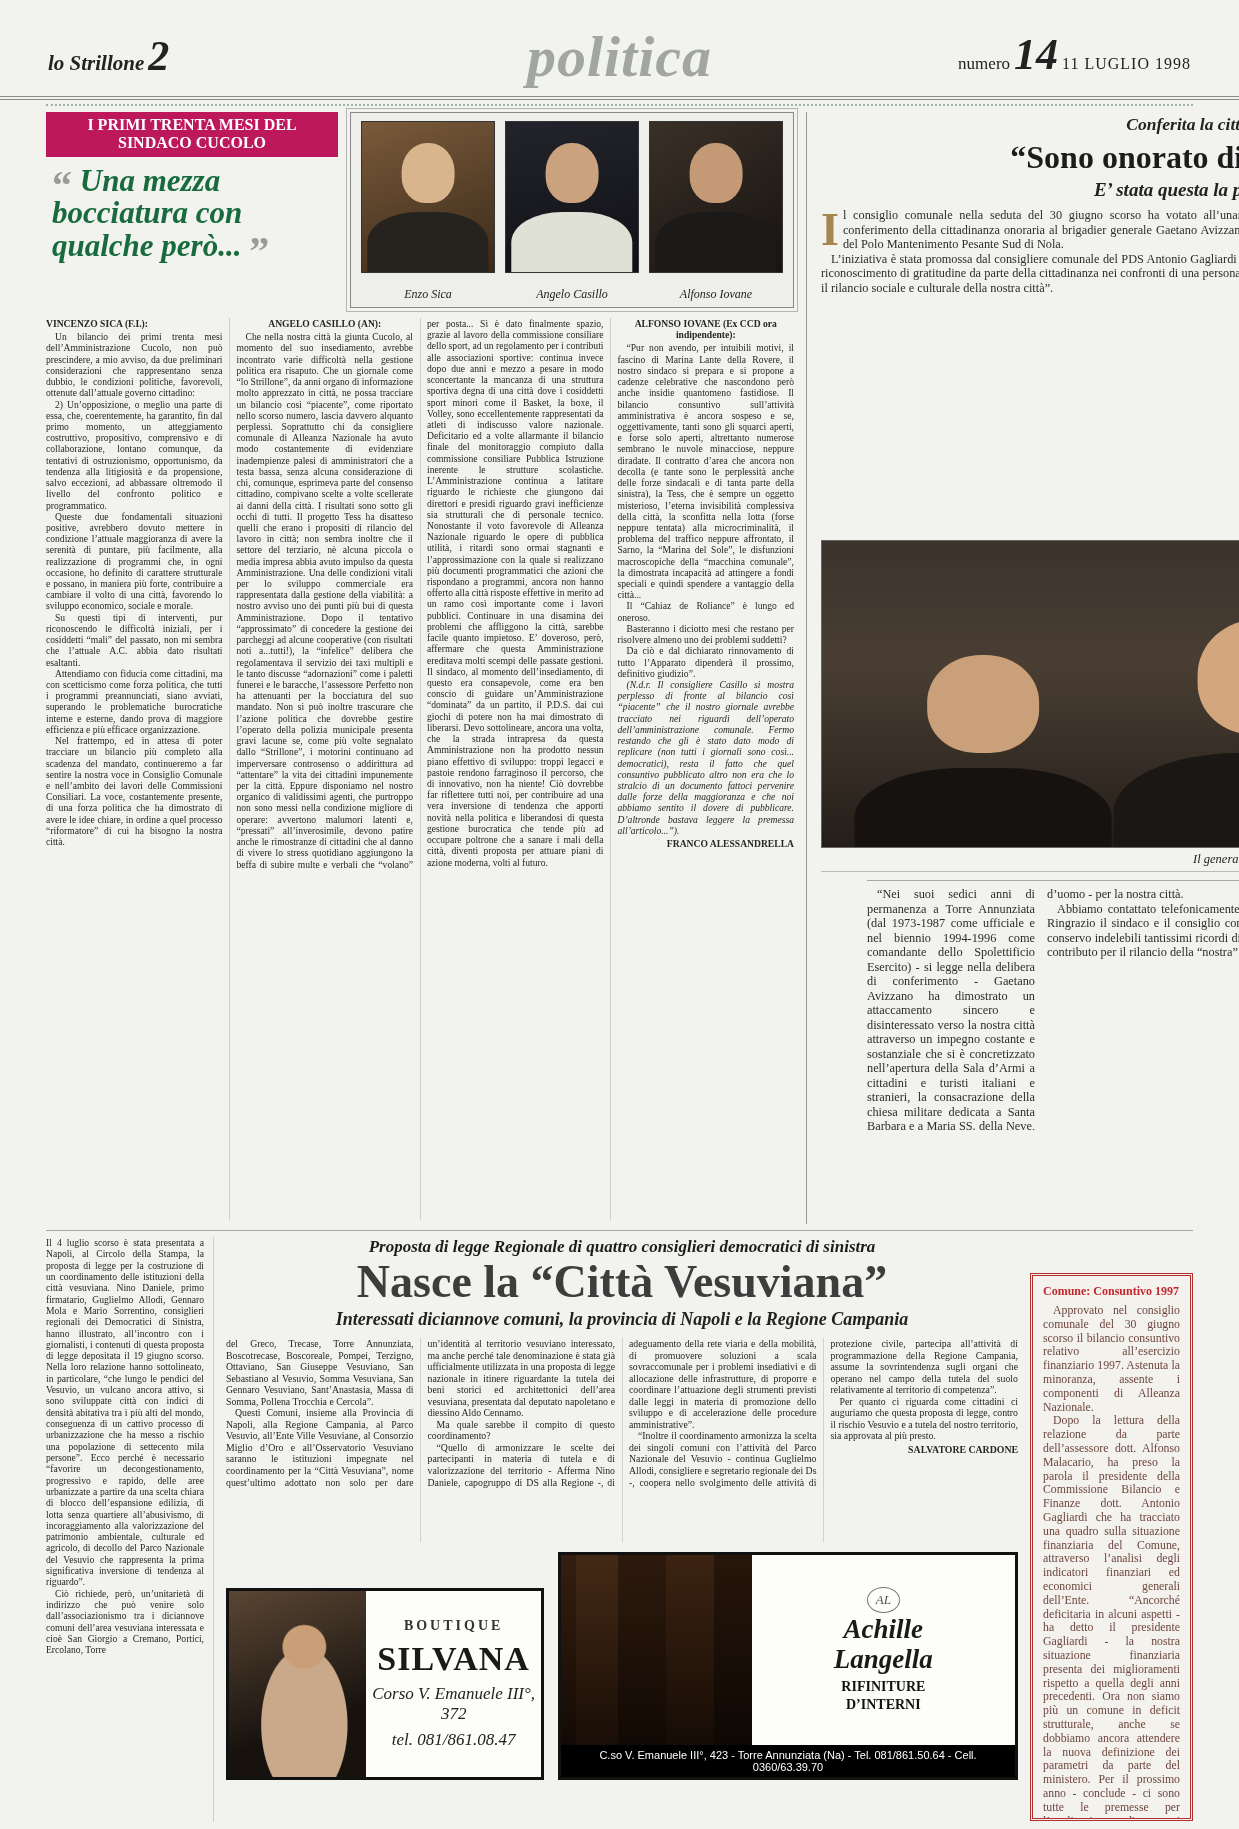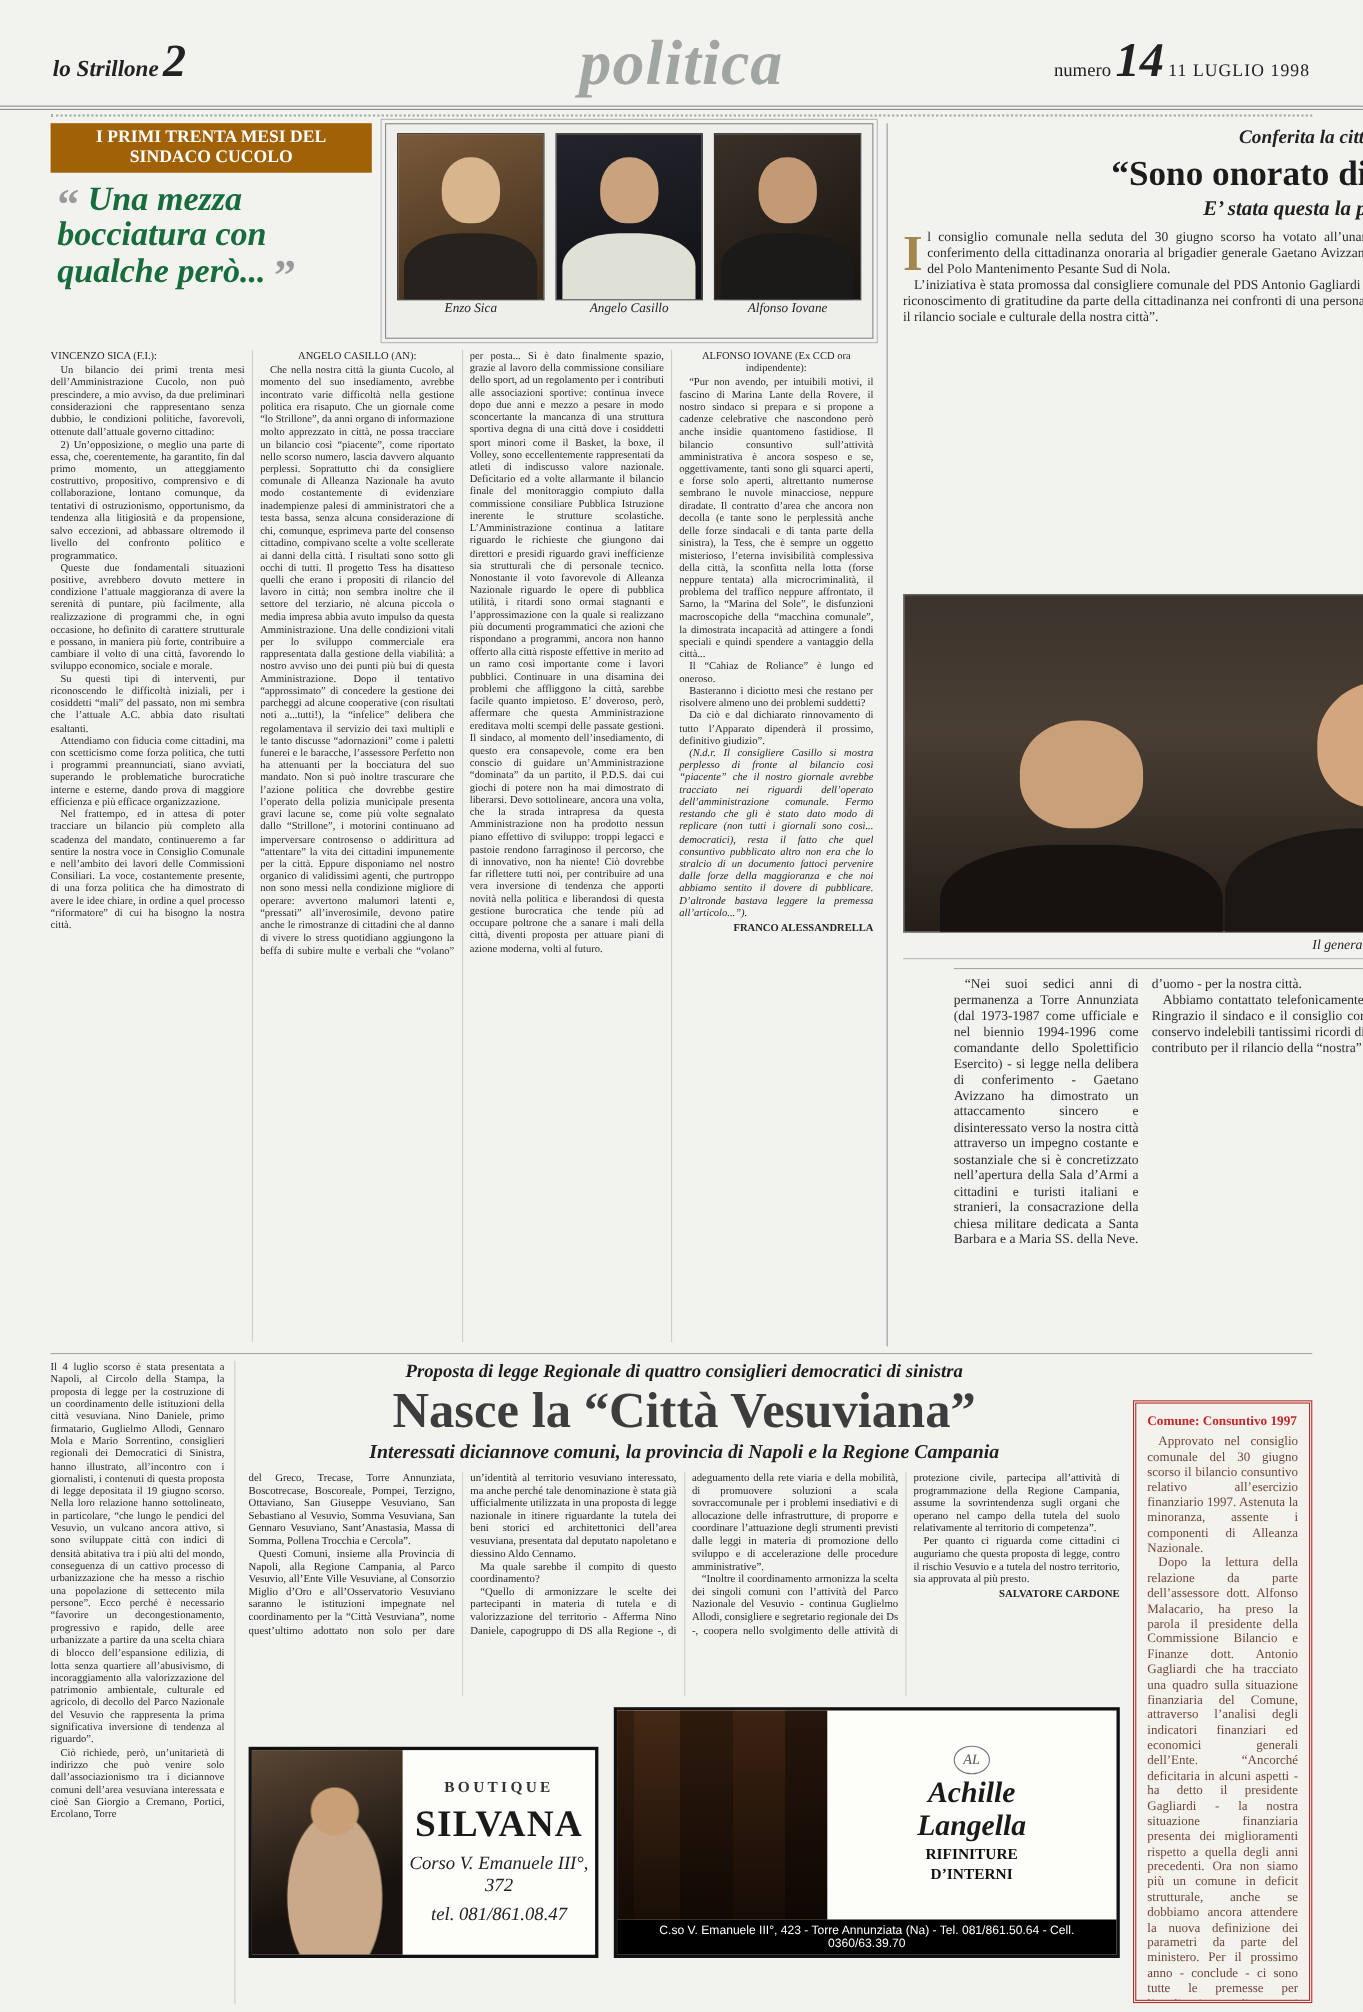--- a/index.html
+++ b/index.html
@@ -24,42 +24,42 @@
   .dotted-rule { border-top:2px dotted #9fb3a3; margin:4px 46px 0; }
 
   
   .main { display:flex; padding:6px 46px 0; height:1118px; }
   .left-article { flex:0 0 748px; display:flex; flex-direction:column; }
   .right-article { flex:1; border-left:1px solid #999; margin-left:12px; padding-left:14px;
     display:flex; flex-direction:column; }
 
   .la-header { display:flex; gap:12px; height:196px; }
   .quote-block { width:292px; }
-  .green-banner { background:#a16207; color:#fff; text-align:center; font-weight:bold;
+  .green-banner { background:#be185d; color:#fff; text-align:center; font-weight:bold;
     font-size:16px; line-height:1.15; padding:4px 24px; }
   .big-quote { margin-top:6px; color:#176b3c; font-size:31px; line-height:1.05;
     font-style:italic; font-weight:bold; position:relative; padding:2px 2px 0 6px; }
   .qmark { color:#9a9a9a; font-size:40px; font-style:normal; line-height:0; vertical-align:-8px; }
   .photos-box { flex:1; border:1px solid #8a8a8a; box-shadow:0 0 0 3px #f2f2ee, 0 0 0 4px #b5b5b5;
     padding:8px 10px 2px; display:flex; gap:10px; background:#eeeeea; }
   .photo-cell { flex:1; display:flex; flex-direction:column; }
   .portrait { height:152px; border:1px solid #333; }
-  .photo-caption { text-align:center; font-style:italic; font-size:12px; padding-top:0; color:#222; }
+  .photo-caption { text-align:center; font-style:italic; font-size:12px; padding-top:14px; color:#222; }
 
   .bust { position:relative; overflow:hidden; background:var(--bg); }
   .bust::before { content:""; position:absolute; left:50%; top:14%; width:40%; height:40%;
     transform:translateX(-50%); background:var(--face); border-radius:48% 48% 44% 44%; }
   .bust::after { content:""; position:absolute; left:50%; bottom:-8%; width:92%; height:48%;
     transform:translateX(-50%); background:var(--body); border-radius:42% 42% 0 0; }
 
   .la-body { margin-top:10px; height:902px; overflow:hidden;
     column-count:4; column-gap:14px; column-rule:1px solid #cfcfc9;
     font-size:9.6px; line-height:1.17; text-align:justify; color:#262626; }
   .la-body p { text-indent:9px; }
-  .sec-head { font-weight:normal; text-align:center; text-indent:0 !important;
+  .sec-head { font-weight:bold; text-align:center; text-indent:0 !important;
     margin:4px 0 2px; break-after:avoid; }
   .sec-head.first { margin-top:0; }
   .editor-note { font-style:italic; }
   .sig { font-weight:bold; text-align:right; text-indent:0 !important; margin-top:2px; }
 
   
   .ra-kicker { font-size:17.5px; font-weight:bold; font-style:italic; text-align:center;
     line-height:1.2; padding:2px 8px 0; }
   .ra-headline { font-size:32px; font-weight:bold; text-align:center; line-height:1.05;
     margin:6px 0 4px; color:#1c1c1c; }

